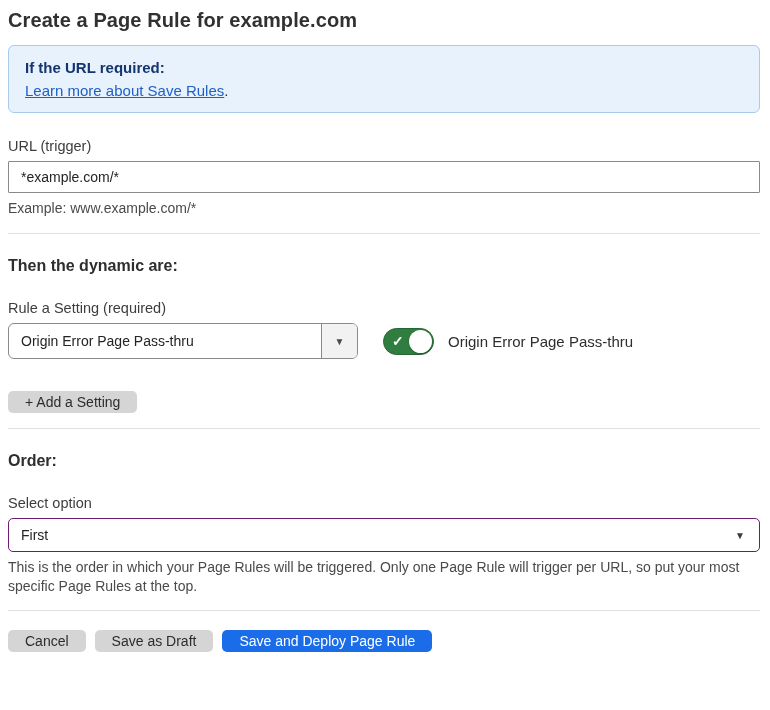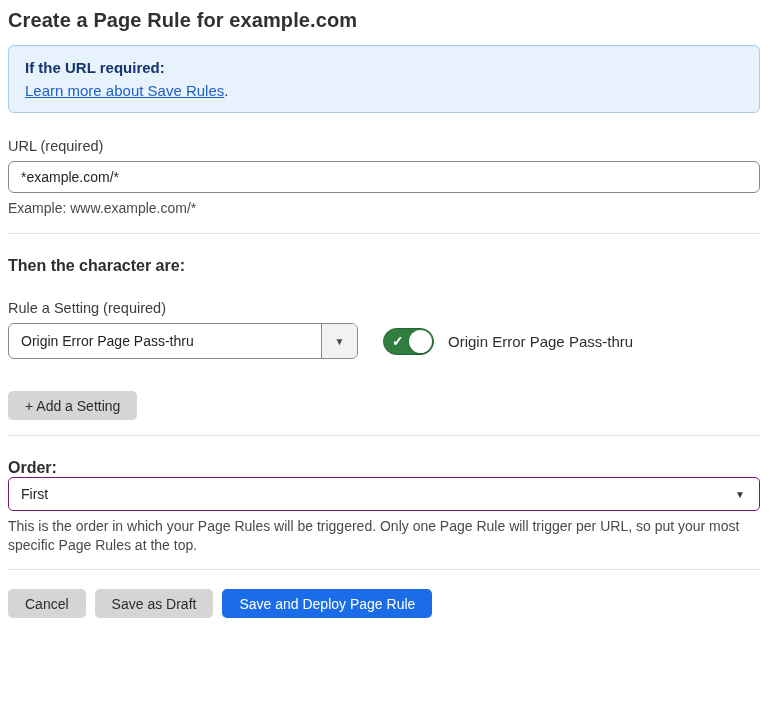--- a/index.html
+++ b/index.html
@@ -55,21 +55,21 @@
     color: #4a4a4a;
     margin-top: 6px;
     line-height: 19px;
   }
 
   
   .text-input {
     width: 100%;
     height: 32px;
     border: 1px solid #8a8a8a;
-    border-radius: 6px;
+    border-radius: 1px;
     padding: 9px 12px;
     font-size: 14px;
     font-family: "Liberation Sans", sans-serif;
     color: #242424;
     background: #ffffff;
     outline: none;
   }
 
   .divider {
     border: none;
@@ -161,21 +161,21 @@
     margin-left: 14px;
     font-size: 15px;
     color: #2e2e2e;
   }
 
   
   .btn {
     display: inline-flex;
     align-items: center;
     justify-content: center;
-    height: 29px;
+    height: 22px;
     padding: 11px 17px;
     border: none;
     border-radius: 5px;
     font-size: 14px;
     font-family: "Liberation Sans", sans-serif;
     cursor: pointer;
     line-height: 1;
   }
   .btn-gray {
     background: #d5d5d5;
@@ -223,27 +223,27 @@
 
 <div class="container">
 
   <h1 class="page-title">Create a Page Rule for example.com</h1>
 
   <div class="info-box">
     <div class="info-heading">If the URL required:</div>
     <div class="info-link-line"><a class="info-link">Learn more about Save Rules</a><span class="info-link-suffix">.</span></div>
   </div>
 
-  <div class="field-label">URL (required)</div>
+  <div class="field-label">URL (trigger)</div>
   <input class="text-input" type="text" value="*example.com/*" style="">
   <div class="helper-text">Example: www.example.com/*</div>
 
   <hr class="divider">
 
-  <div class="section-heading">Then the character are:</div>
+  <div class="section-heading">Then the dynamic are:</div>
 
   <div class="field-label">Rule a Setting (required)</div>
 
   <div class="setting-row">
     <div class="dropdown">
       <div class="dropdown-value">Origin Error Page Pass-thru</div>
       <div class="dropdown-arrow-btn">
         <span>▼</span>
       </div>
     </div>
@@ -256,20 +256,21 @@
       <div class="toggle-label">Origin Error Page Pass-thru</div>
     </div>
   </div>
 
   <button class="btn btn-gray add-setting-btn">+ Add a Setting</button>
 
   <hr class="divider">
 
   <div class="section-heading">Order:</div>
 
+  <div class="field-label">Select option</div>
 
   <div class="select-control">
     <span>First</span>
     <span class="select-caret">▼</span>
   </div>
 
   <div class="helper-text">This is the order in which your Page Rules will be triggered. Only one Page Rule will trigger per URL, so put your most specific Page Rules at the top.</div>
 
   <hr class="divider" style="margin-top:14px;">
 

